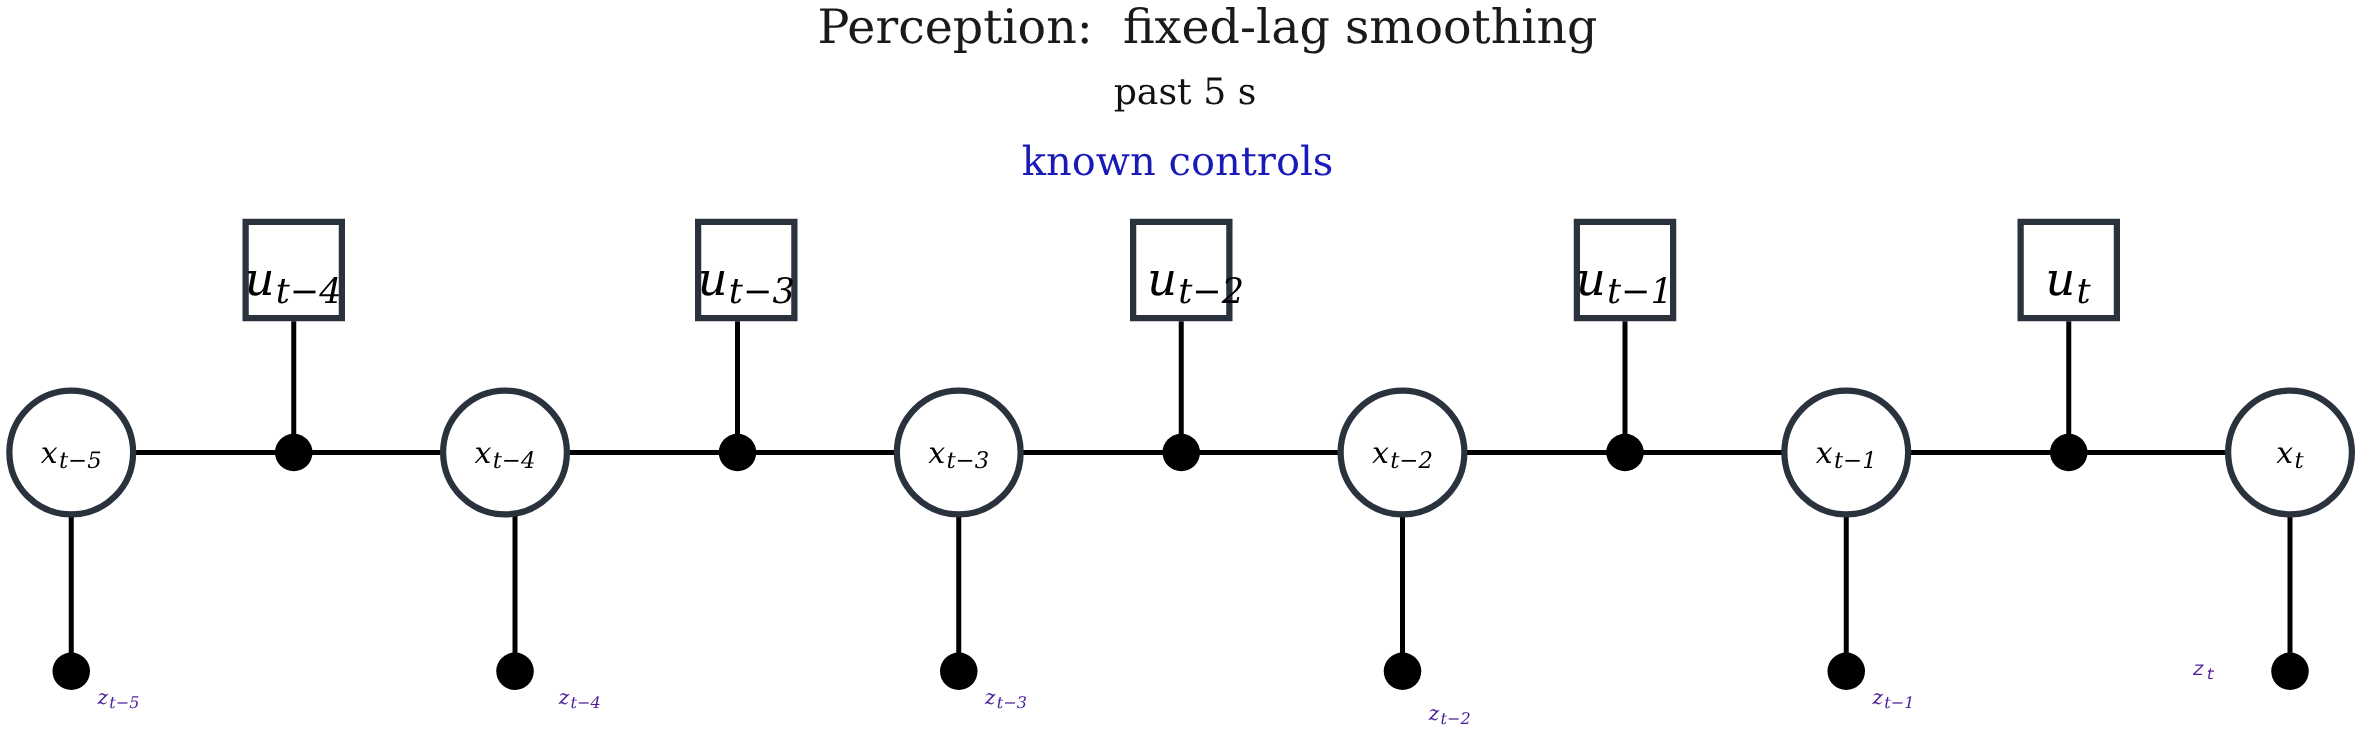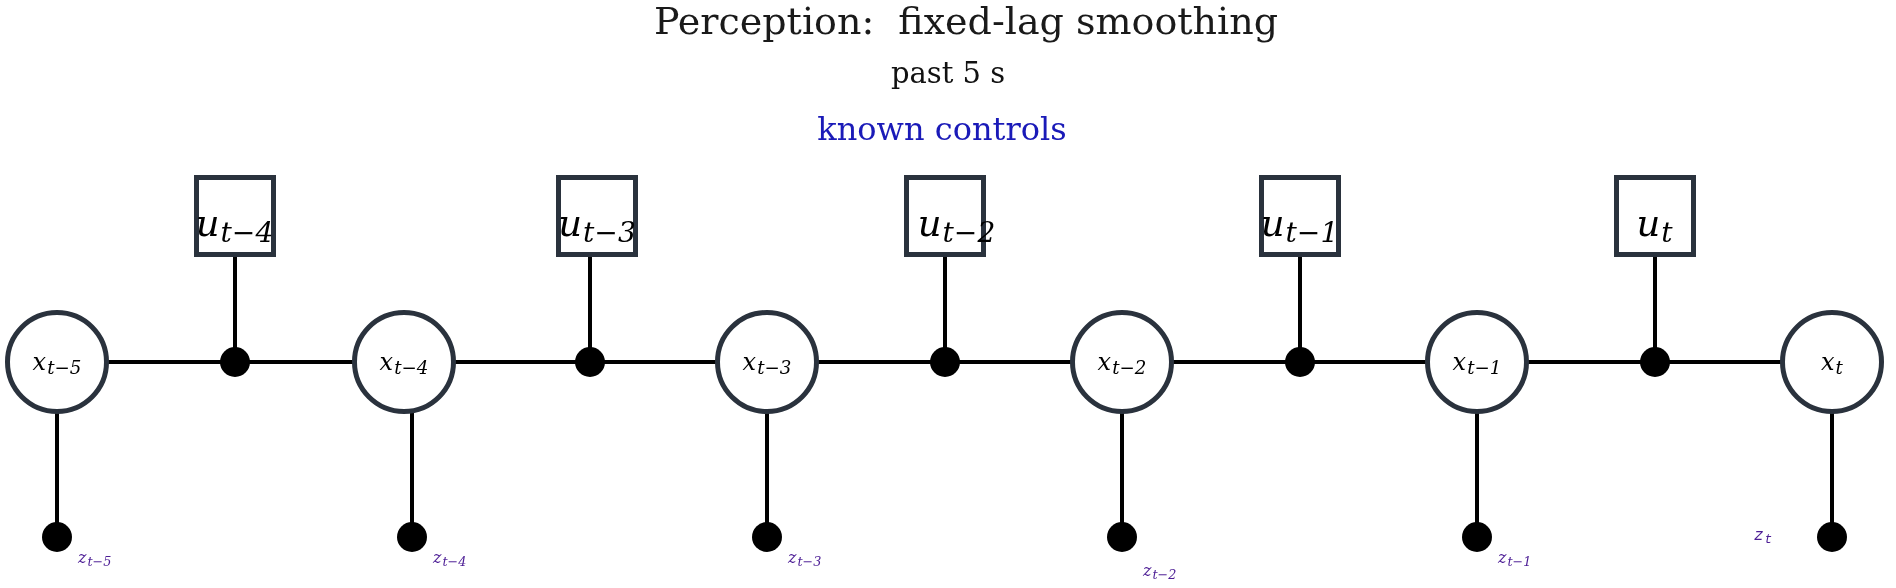--- a/index.html
+++ b/index.html
@@ -88,21 +88,21 @@
         <span class="nodelabel"><span>x</span><span class="sub">t−5</span></span>
       </div>
       <div class="vline" style="left: 55px; top: 412px; height: 125px;"></div>
       <div class="dot" style="left: 42px; top: 522px;"></div>
       <div class="zlabel" style="top: 550px; left: 78px;"><span>z</span><span class="sub">t−5</span></div>
       <div class="circle" style="left: 352px; top: 310px;">
         <span class="nodelabel"><span>x</span><span class="sub">t−4</span></span>
       </div>
       <div class="vline" style="left: 410px; top: 412px; height: 125px;"></div>
       <div class="dot" style="left: 397px; top: 522px;"></div>
-      <div class="zlabel" style="top: 550px; left: 433px;"><span>z</span><span class="sub">t−4</span></div>
+      <div class="zlabel" style="top: 550px; left: 447px;"><span>z</span><span class="sub">t−4</span></div>
       <div class="circle" style="left: 715px; top: 310px;">
         <span class="nodelabel"><span>x</span><span class="sub">t−3</span></span>
       </div>
       <div class="vline" style="left: 765px; top: 412px; height: 125px;"></div>
       <div class="dot" style="left: 752px; top: 522px;"></div>
       <div class="zlabel" style="top: 550px; left: 788px;"><span>z</span><span class="sub">t−3</span></div>
       <div class="circle" style="left: 1070px; top: 310px;">
         <span class="nodelabel"><span>x</span><span class="sub">t−2</span></span>
       </div>
       <div class="vline" style="left: 1120px; top: 412px; height: 125px;"></div>

